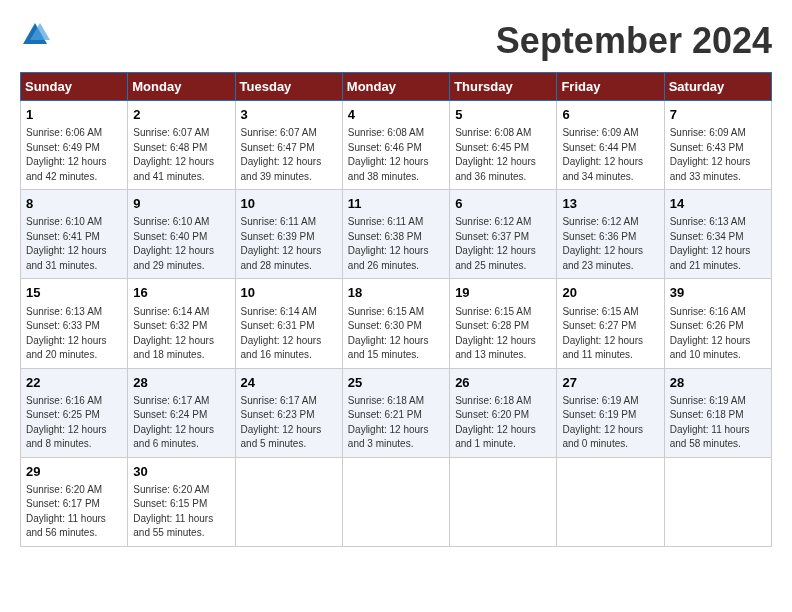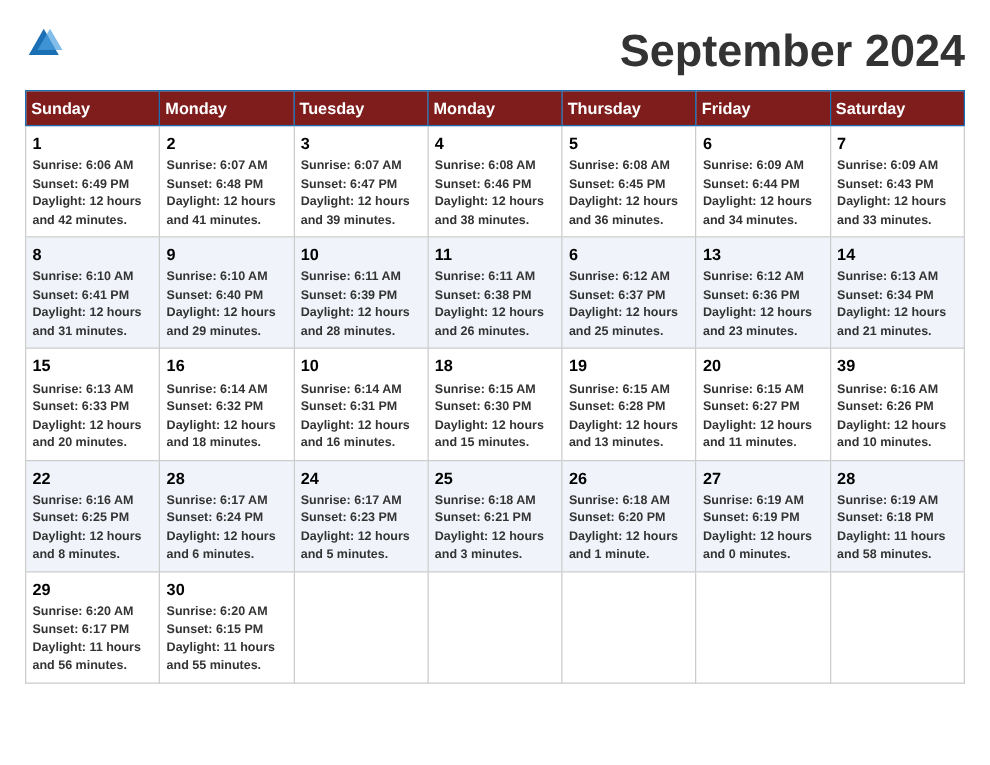--- a/index.html
+++ b/index.html
@@ -74,21 +74,20 @@
     .day-number {
       font-size: 13px;
       font-weight: bold;
       display: block;
       margin-bottom: 2px;
     }
     .day-info {
       font-size: 10px;
       color: #333;
       line-height: 1.45;
-      font-weight: bold;
     }
     .empty-cell {
       background: #fff !important;
     }
   </style>
 </head>
 <body>
 
 <div class="header">
   <div class="logo">

